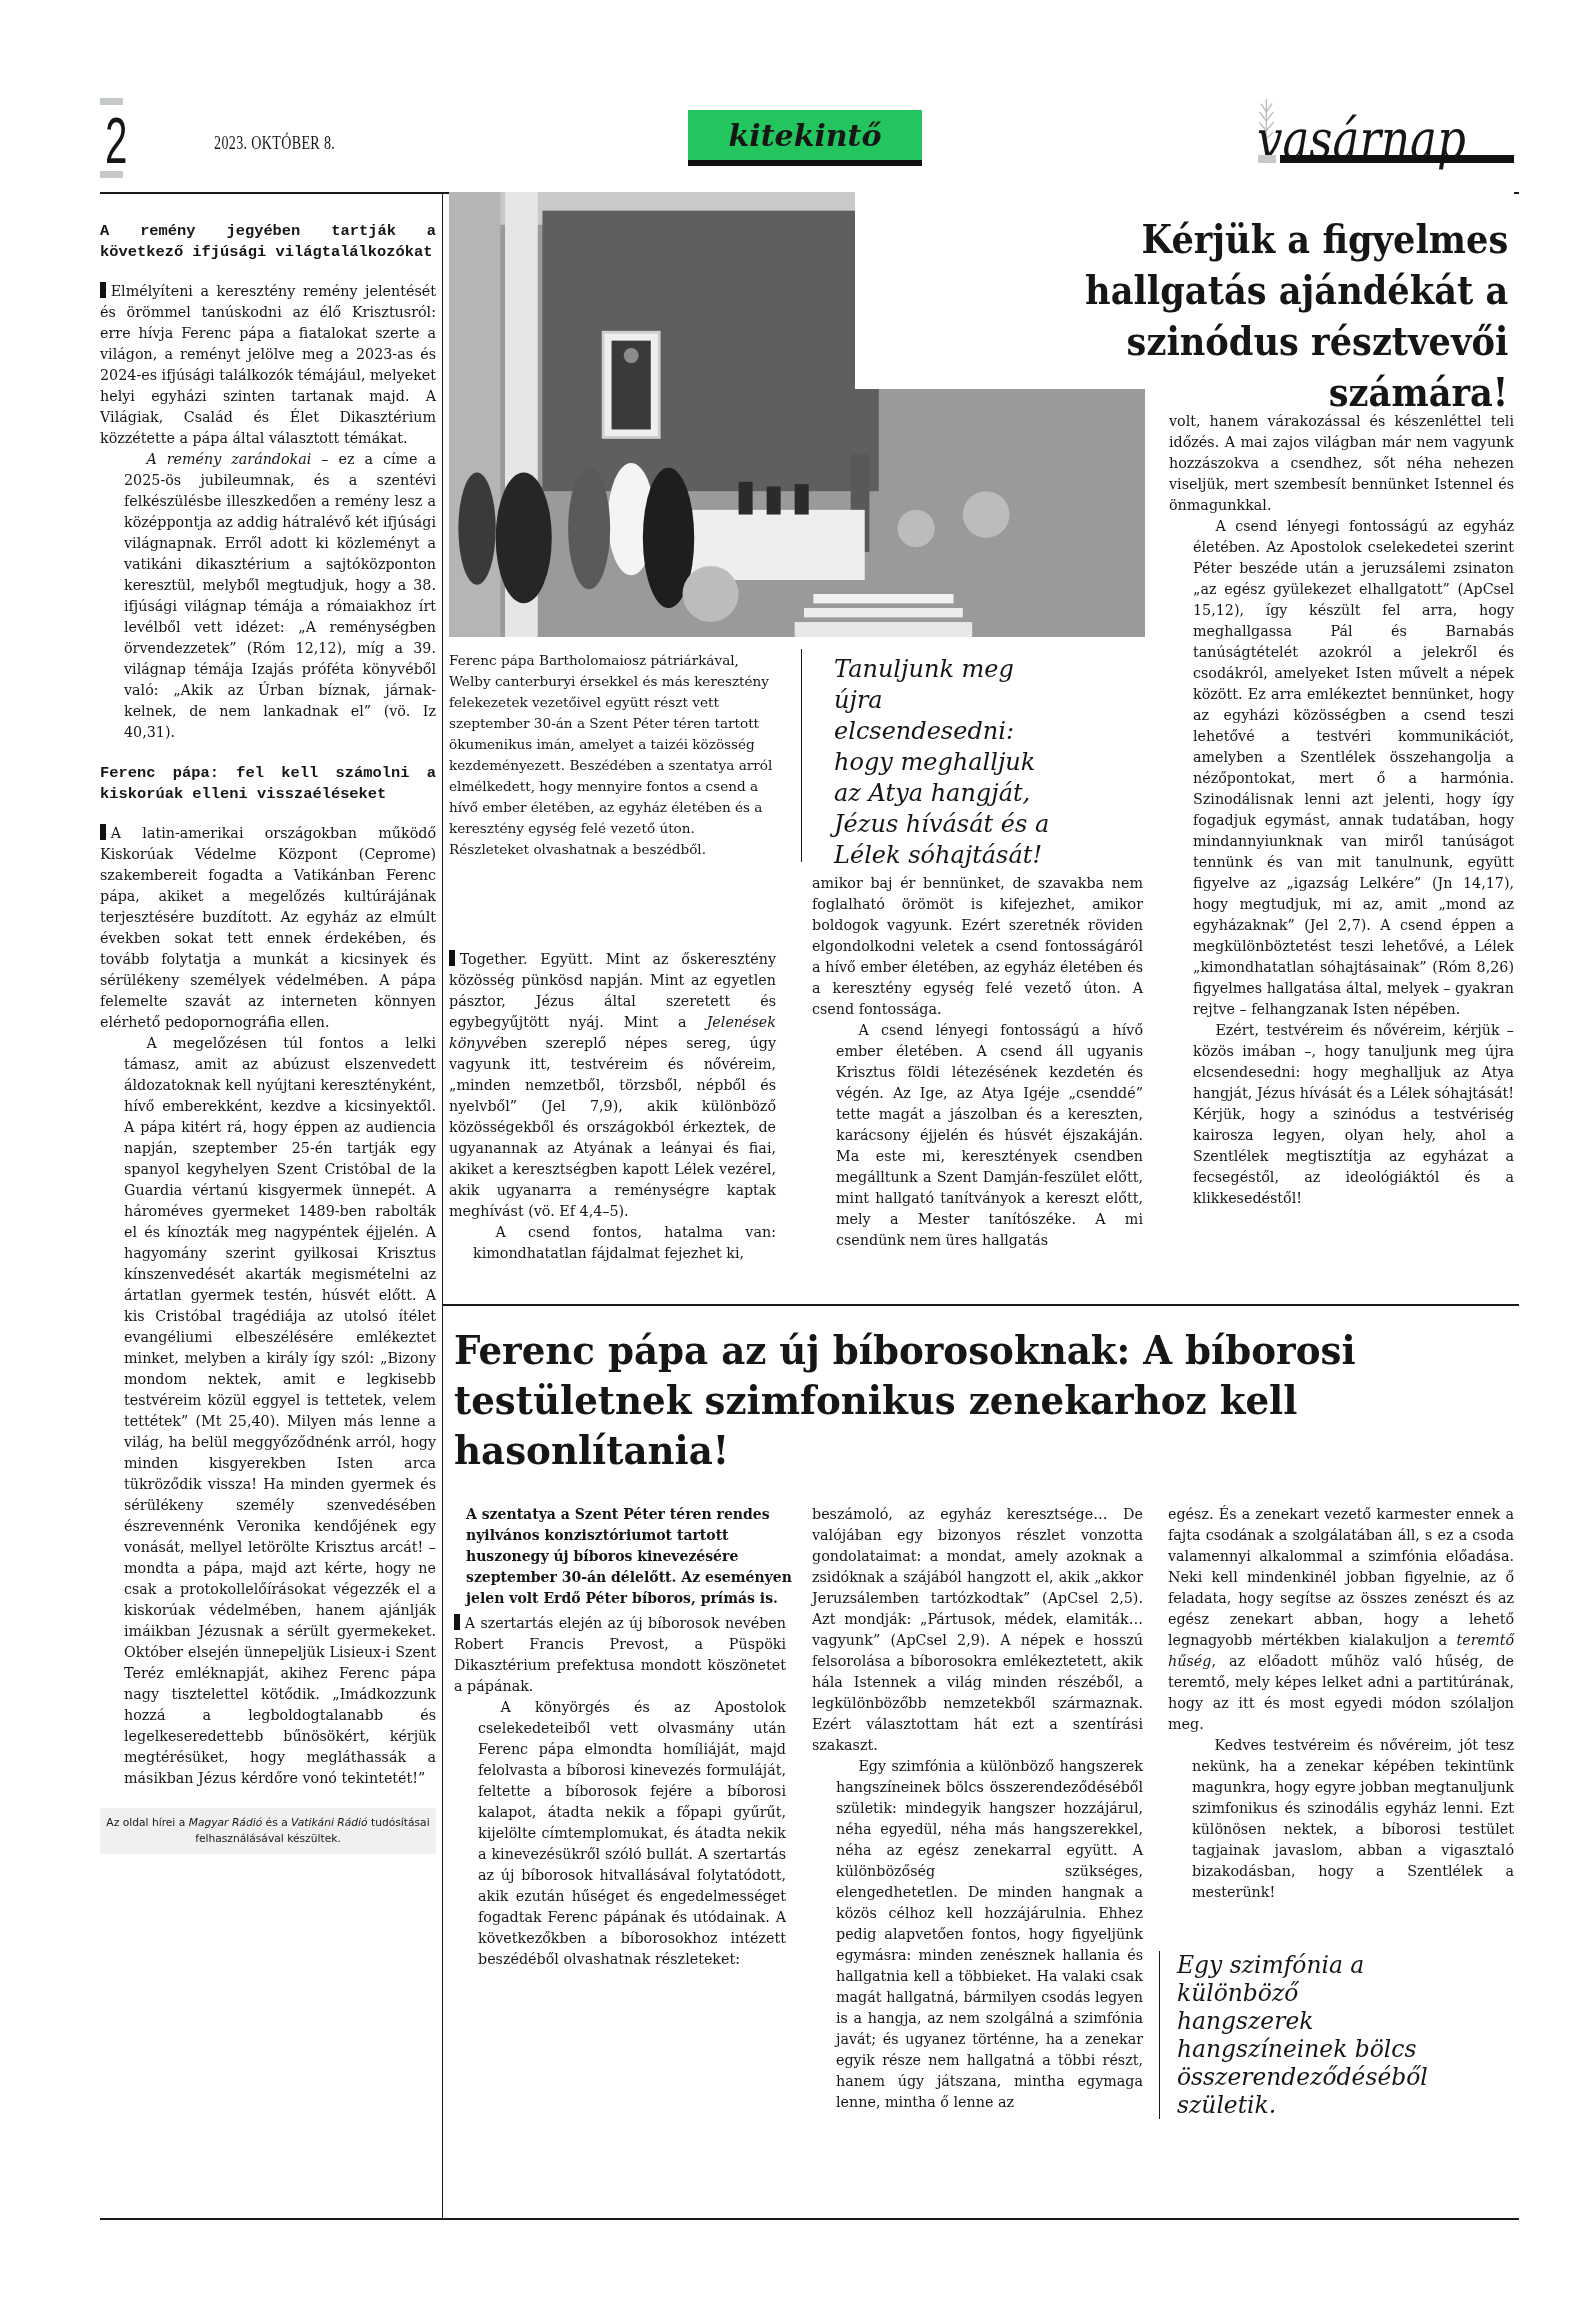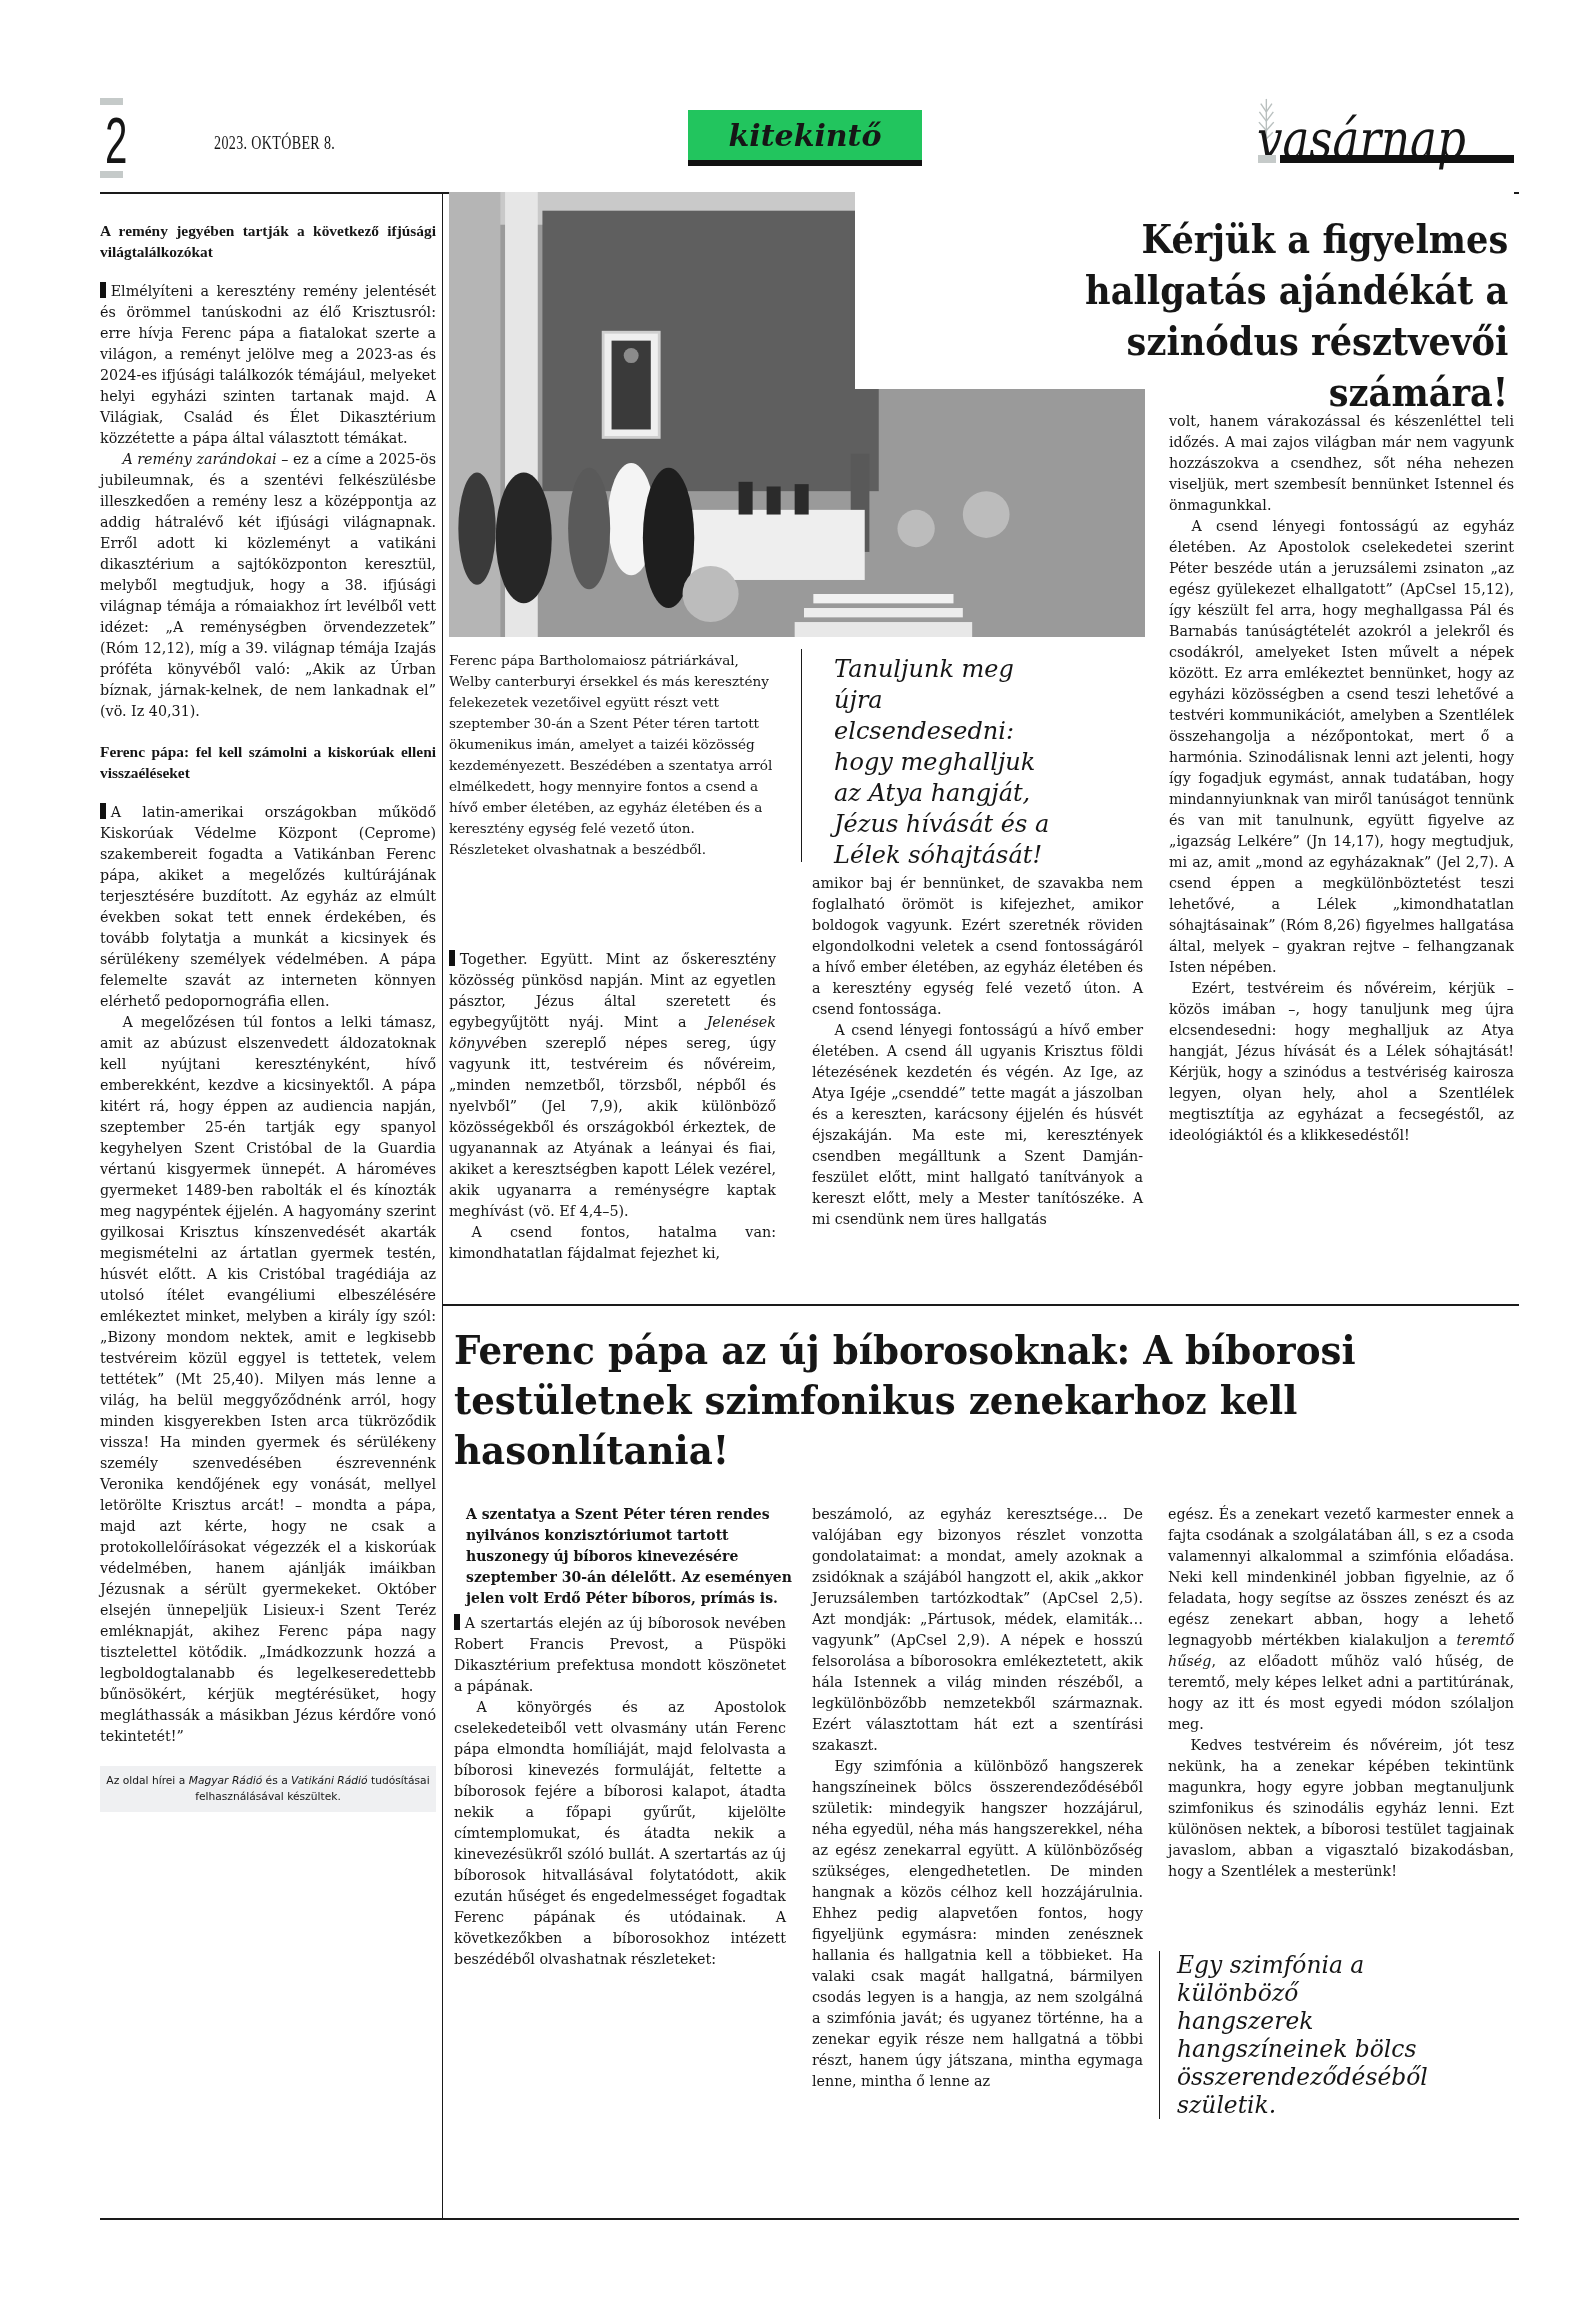--- a/index.html
+++ b/index.html
@@ -21,23 +21,23 @@
   .brand .name { position: absolute; left: 0; top: 14px; font-family: "DejaVu Serif", serif; font-style: italic; font-size: 55px; line-height: 1; transform: scaleX(0.82); transform-origin: left top; }
   .brand .rule-gray { position: absolute; left: 0.9px; top: 57px; width: 18px; height: 7.5px; background: #c5cac9; }
   .brand .rule-dark { position: absolute; left: 23.4px; top: 57px; width: 234px; height: 7.5px; background: #111; }
   .top-rule { left: 100px; top: 192px; width: 1419px; height: 2.3px; background: #1a1a1a; }
   
   .vline { background: #1a1a1a; width: 1.4px; }
   .hline { background: #1a1a1a; height: 1.9px; }
   
   .col { font-family: "DejaVu Serif", serif; font-size: 14.3px; line-height: 21px; text-align: justify; hyphens: manual; }
   .col p { text-indent: 0; }
-  .col p.ind { text-indent: 22.4px; }
+  .col p.ind { text-indent: 22.4px; margin-left: 24px; }
   .col .mark { display: inline-block; width: 6px; height: 16px; background: #111; margin-right: 4.7px; vertical-align: -1.9px; }
-  .kicker { font-family: Liberation Serif, serif; font-weight: 700; font-size: 15.4px; line-height: 20.6px; }
+  .kicker { font-family: Liberation Mono, monospace; font-weight: 700; font-size: 15.4px; line-height: 20.6px; }
   .credit-box { background: #eff0f2; font-family: "DejaVu Sans", sans-serif; font-size: 10.7px; line-height: 16.4px; text-align: center; padding: 6.5px 4.7px; }
   .credit-box i { font-style: italic; }
   
   .photo { left: 449px; top: 192px; width: 696px; height: 445px; overflow: hidden; background: #8a8a8a; }
   .photo svg { width: 100%; height: 100%; display: block; }
   .headline-box { left: 855px; top: 188px; width: 659px; height: 201px; background: #ffffff; padding-left: 20px; }
   .headline-1 { font-family: "DejaVu Serif", serif; font-weight: 700; font-size: 40px; line-height: 51px; text-align: right; padding-right: 6.5px; padding-top: 25px; transform: scaleX(0.88); transform-origin: right top; }
   .caption { font-family: "DejaVu Serif", serif; font-weight: 400; font-size: 13.6px; line-height: 21px; text-align: left; }
   .pullquote { font-family: "DejaVu Serif", serif; font-style: italic; font-size: 24px; line-height: 31px; }
   .headline-2 { font-family: "DejaVu Serif", serif; font-weight: 700; font-size: 40px; line-height: 50px; transform: scaleX(0.93); transform-origin: left top; }

